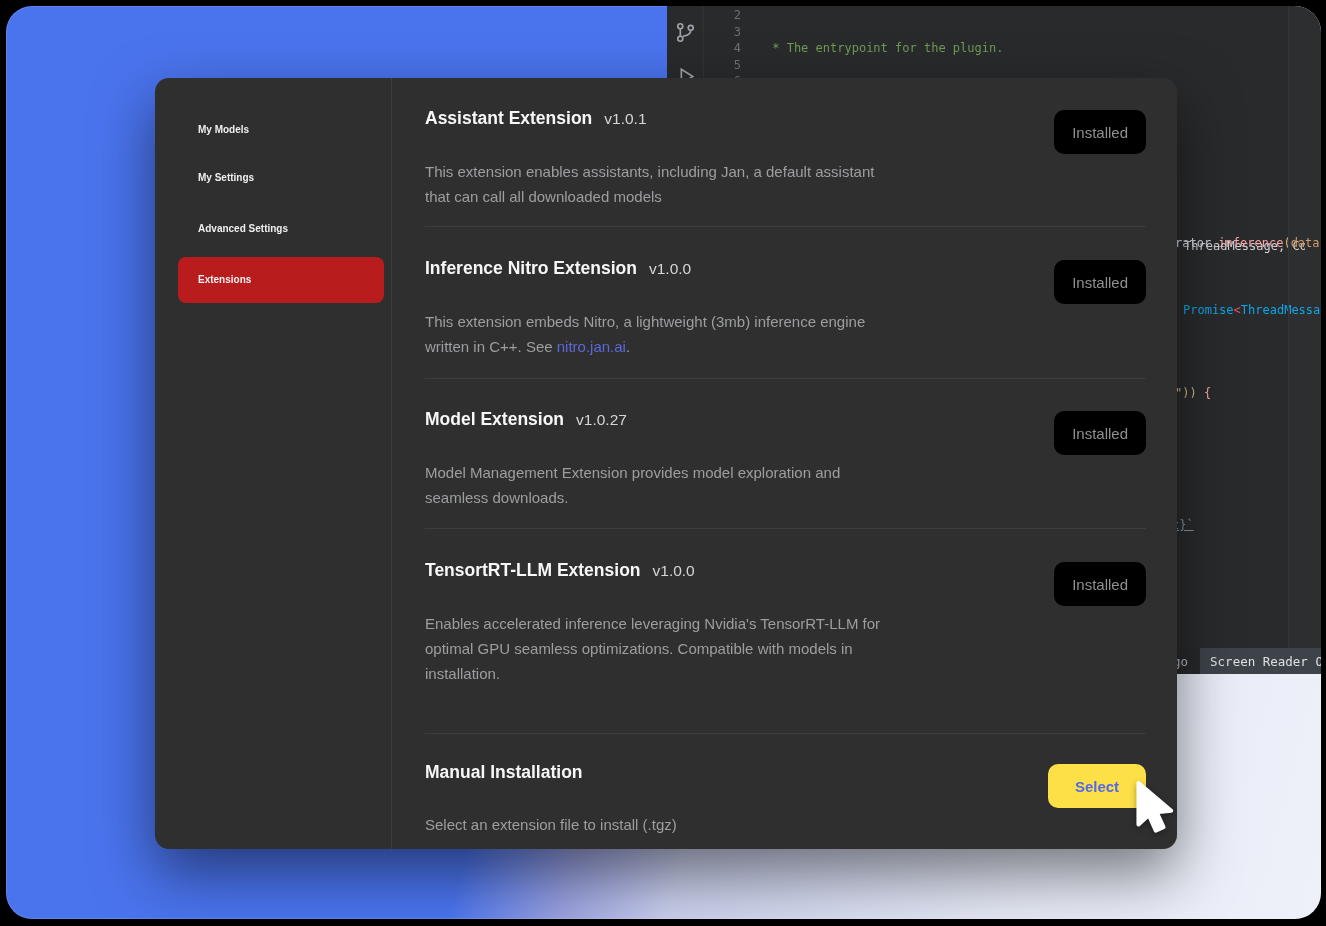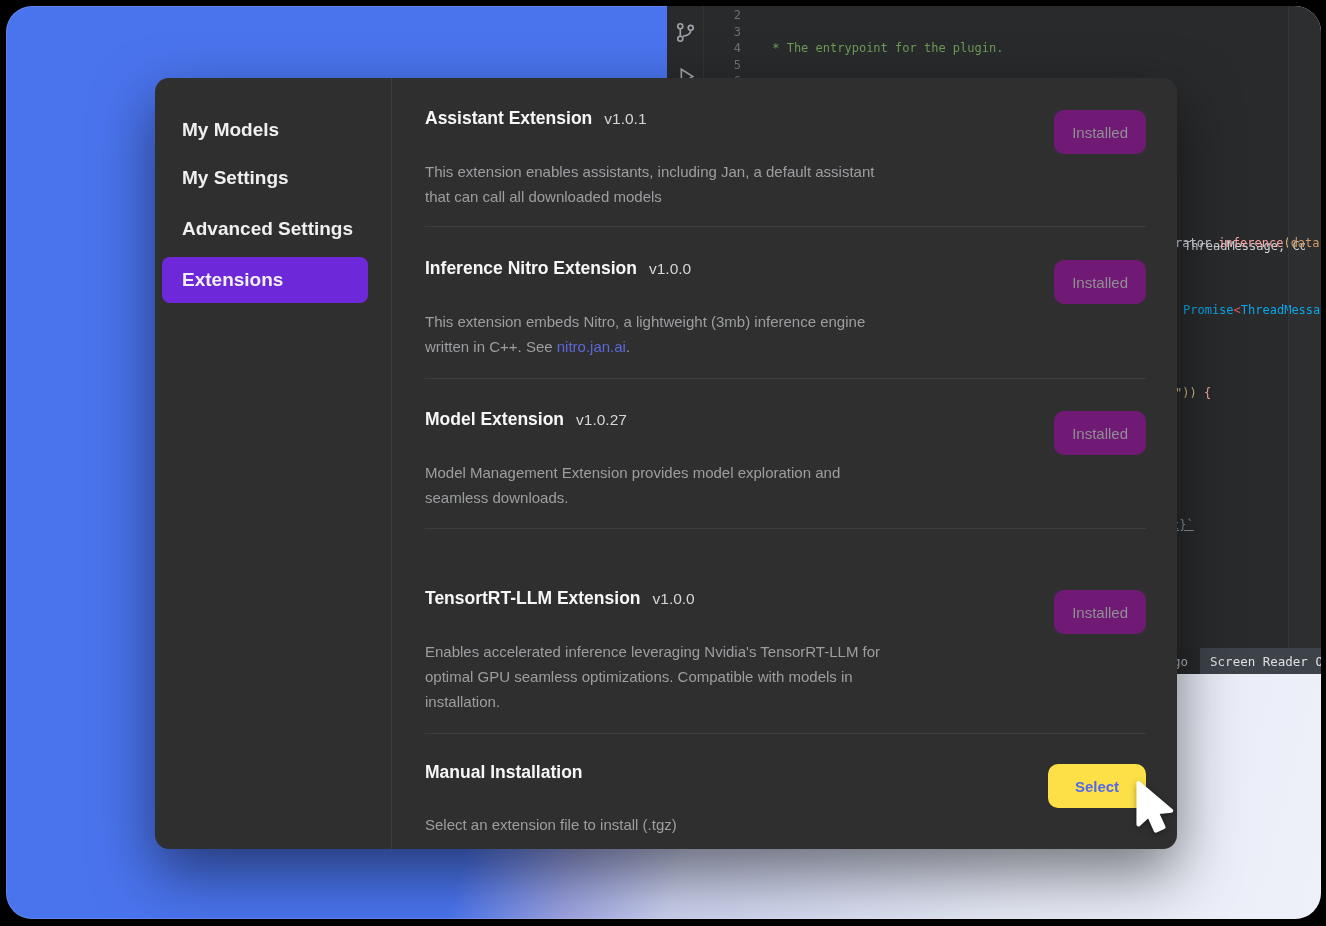--- a/index.html
+++ b/index.html
@@ -40,35 +40,35 @@
   .status-left { margin-left:506px; color:#b6babe; }
   .status-tab { margin-left:12px; align-self:stretch; display:flex; align-items:center;
     flex:1; background:#3e434a; color:#dde0e4; padding:0 10px; white-space:nowrap; overflow:hidden; }
 
   
   .modal { position:absolute; left:149px; top:72px; width:1022px; height:771px;
     background:#2f2f30; border-radius:14px; z-index:10;
     box-shadow:0 24px 60px rgba(0,0,0,.5); }
   .sidebar { position:absolute; left:0; top:0; width:237px; height:100%;
     border-right:1px solid #3e3e40; }
-  .side-item { position:absolute; left:7px; width:206px; height:46px; line-height:46px;
-    padding-left:20px; border-radius:8px; color:#f0f0f1; font-size:19px; font-weight:600;
+  .side-item { position:absolute; left:23px; width:206px; height:46px; line-height:46px;
+    padding-left:20px; border-radius:8px; color:#f0f0f1; font-size:10px; font-weight:600;
     cursor:pointer; }
-  .side-item.active { background:#6d28d9; }
+  .side-item.active { background:#b91c1c; }
 
   .content { position:absolute; left:270px; top:0; width:721px; height:100%; }
   .divider { position:absolute; left:0; width:721px; height:1px; background:#3d3d3f; }
   .ext-row { position:absolute; left:0; width:721px; }
   .row-title { font-size:17.5px; font-weight:700; color:#f7f7f7; line-height:20px; }
   .row-title .ver { font-size:15.5px; font-weight:400; color:#d6d6d6; margin-left:12px; }
   .row-desc { margin-top:30px; font-size:15px; line-height:25px; color:#9c9ea0; }
   .link { color:#5b68d8; cursor:pointer; }
   .btn { position:absolute; right:0; height:44px; border:none; border-radius:10px;
     font-family:"Liberation Sans", sans-serif; font-size:15px; cursor:pointer; }
-  .btn-installed { top:2px; padding:0 18px; background:#701a75; color:#8f9092; }
+  .btn-installed { top:2px; padding:0 18px; background:#000000; color:#8f9092; }
   .btn-select { top:2px; width:98px; background:#fde047; color:#5468e8; font-weight:700; }
 
   
   .cursor { position:absolute; left:1122px; top:772px; width:52px; height:62px; z-index:40;
     filter:drop-shadow(0 2px 3px rgba(0,0,0,.35)); }
 </style>
 </head>
 <body>
 
 <div class="canvas">
@@ -155,21 +155,21 @@
       <div class="ext-row" style="top:331px">
         <div class="row-title"><span>Model Extension</span><span class="ver">v1.0.27</span></div>
         <div class="row-desc">
           <div>Model Management Extension provides model exploration and</div>
           <div>seamless downloads.</div>
         </div>
         <button class="btn btn-installed">Installed</button>
       </div>
       <div class="divider" style="top:450px"></div>
 
-      <div class="ext-row" style="top:510px">
+      <div class="ext-row" style="top:482px">
         <div class="row-title"><span>TensortRT-LLM Extension</span><span class="ver">v1.0.0</span></div>
         <div class="row-desc">
           <div>Enables accelerated inference leveraging Nvidia's TensorRT-LLM for</div>
           <div>optimal GPU seamless optimizations. Compatible with models in</div>
           <div>installation.</div>
         </div>
         <button class="btn btn-installed">Installed</button>
       </div>
       <div class="divider" style="top:655px"></div>
 

